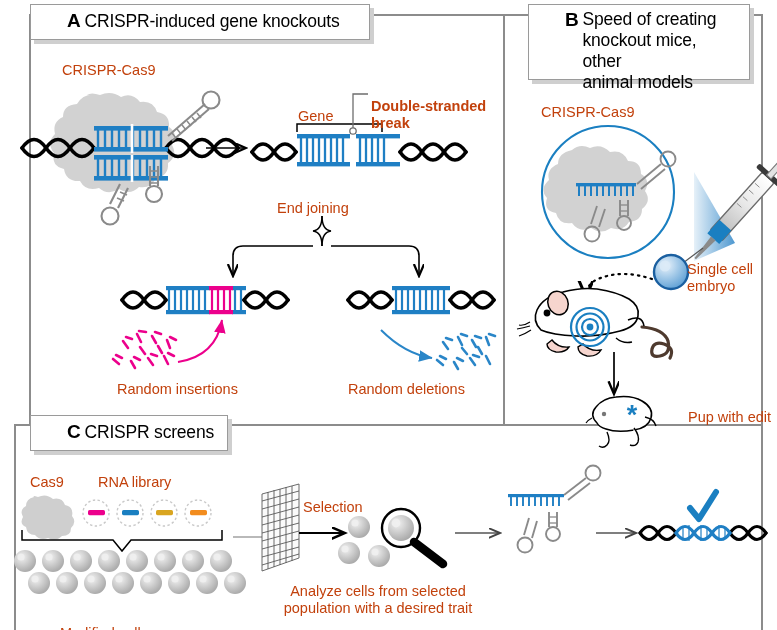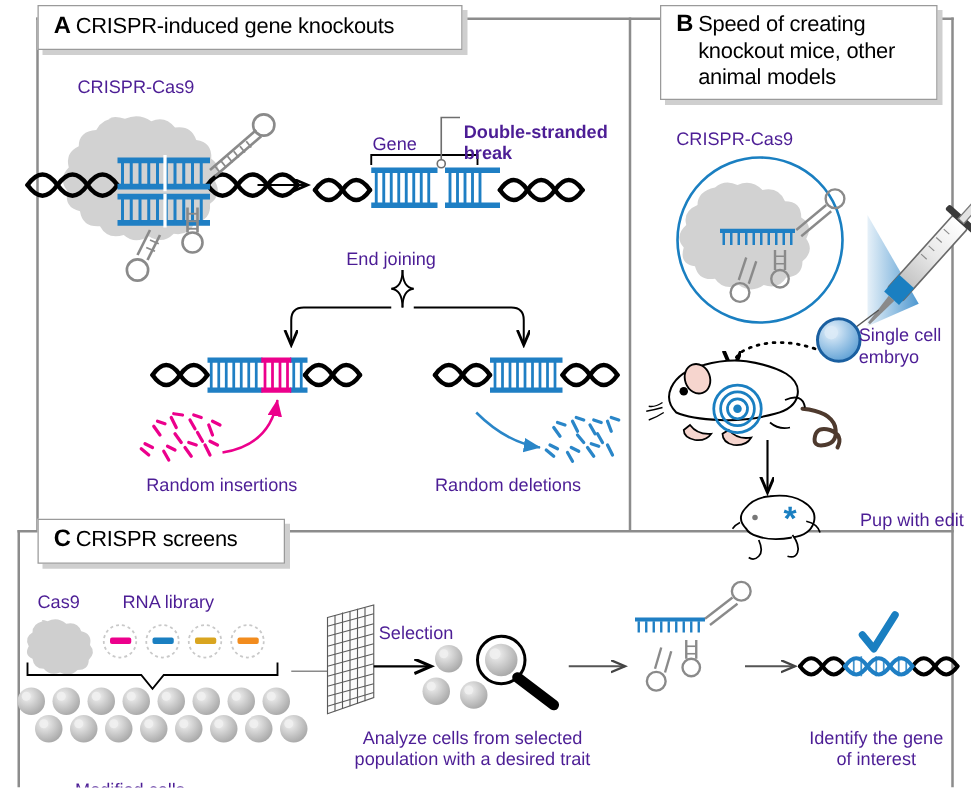--- a/index.html
+++ b/index.html
@@ -4,24 +4,24 @@
 <style>
   html,body{margin:0;padding:0;background:#fff;}
   body{width:777px;height:630px;position:relative;overflow:hidden;
        font-family:"Liberation Sans","DejaVu Sans",sans-serif;color:#000;}
   #fig{position:absolute;inset:0;width:777px;height:630px;}
   .panel-border{position:absolute;background:#8c8c8c;}
   
   .plaque{position:absolute;background:#fff;border:1.5px solid #9a9a9a;
           box-shadow:4px 4px 0 0 #cfcfcf;padding:5px 12px 6px 12px;
           box-sizing:border-box;z-index:20;}
-  .plaque .ttl{font-size:17.5px;line-height:21px;letter-spacing:-.2px;white-space:pre-line;}
+  .plaque .ttl{font-size:17.5px;line-height:21px;letter-spacing:-.2px;white-space:pre-line;margin-left:24px;}
   .plaque .ltr{font-weight:bold;font-size:19px;margin-right:4px;}
   
-  .lbl{position:absolute;font-size:14.5px;line-height:17px;color:#4c1d95;white-space:pre-line;z-index:12;}
+  .lbl{position:absolute;font-size:14.5px;line-height:17px;color:#c2410c;white-space:pre-line;z-index:12;}
   .lbl.c{text-align:center;}
   svg{position:absolute;left:0;top:0;overflow:visible;}
 </style>
 </head>
 <body>
 
 <div id="fig">
 
   <div class="panel-border" style="left:29px;  top:14px;  width:2px;  height:410px;"></div>
   <div class="panel-border" style="left:503px; top:14px;  width:2px;  height:410px;"></div>
@@ -401,22 +401,20 @@
       <text x="632" y="424" font-size="27" font-weight="bold" fill="#1a7fc1" font-family="'Liberation Sans',sans-serif" text-anchor="middle">*</text>
     </g>
   </svg>
 
   <div class="lbl" style="left:30px;top:474px;text-align:center;">Cas9</div>
   <div class="lbl" style="left:98px;top:474px;">RNA library</div>
   <div class="lbl c" style="left:34px;top:600px;width:140px;margin-top:25px;">Modified cells</div>
   <div class="lbl" style="left:303px;top:499px;">Selection</div>
   <div class="lbl c" style="left:262px;top:583px;width:232px;">Analyze cells from selected
 population with a desired trait</div>
-  <div class="lbl c" style="left:636px;top:583px;width:130px;">Identify the gene
-of interest</div>
 
   <svg width="777" height="630">
 
     <g>
       <path d="M34,497 q-8,2 -8,9 q-7,4 -3,11 q-4,7 3,10 q1,8 9,8 q5,6 13,3 q8,4 14,-2
                q9,0 9,-8 q6,-6 1,-12 q2,-9 -7,-11 q-3,-8 -12,-6 q-7,-6 -15,-2 q-6,-2 -4,0 Z" fill="#cfcfcf"></path>
     </g>
 
     <g>
       <g>

